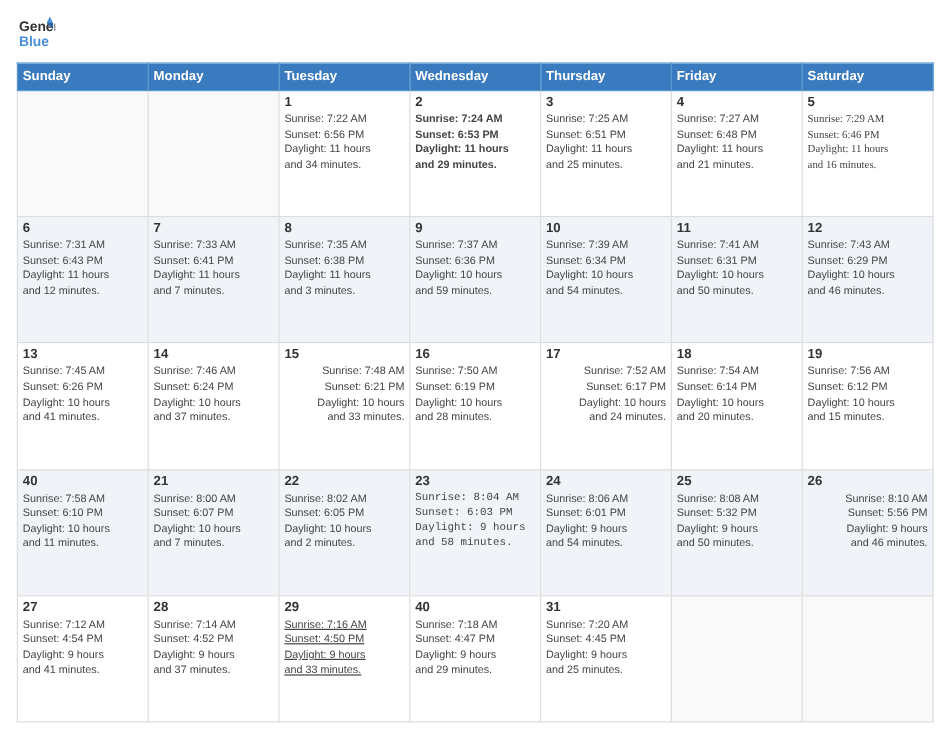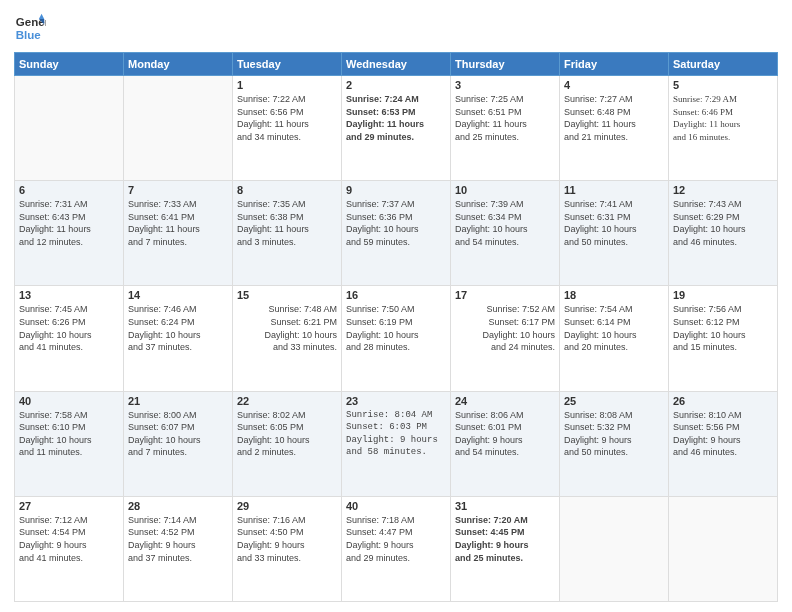--- a/index.html
+++ b/index.html
@@ -304,21 +304,21 @@
           </td>
           <td>
             <span class="day-number">25</span>
             <div class="day-info" style="white-space: pre-line;">Sunrise: 8:08 AM
 Sunset: 5:32 PM
 Daylight: 9 hours
 and 50 minutes.</div>
           </td>
           <td>
             <span class="day-number">26</span>
-            <div class="day-info" style="white-space: pre-line;">Sunrise: 8:10 AM
+            <div class="day-info" style="white-space: pre-line; text-align: right;">Sunrise: 8:10 AM
 Sunset: 5:56 PM
 Daylight: 9 hours
 and 46 minutes.</div>
           </td>
         </tr>
         <tr>
           <td>
             <span class="day-number">27</span>
             <div class="day-info" style="white-space: pre-line;">Sunrise: 7:12 AM
 Sunset: 4:54 PM
@@ -327,35 +327,35 @@
           </td>
           <td>
             <span class="day-number">28</span>
             <div class="day-info" style="white-space: pre-line;">Sunrise: 7:14 AM
 Sunset: 4:52 PM
 Daylight: 9 hours
 and 37 minutes.</div>
           </td>
           <td>
             <span class="day-number">29</span>
-            <div class="day-info" style="white-space: pre-line;">Sunrise: 7:16 AM
+            <div class="day-info" style="white-space: pre-line; text-decoration: underline;">Sunrise: 7:16 AM
 Sunset: 4:50 PM
 Daylight: 9 hours
 and 33 minutes.</div>
           </td>
           <td>
             <span class="day-number">40</span>
             <div class="day-info" style="white-space: pre-line;">Sunrise: 7:18 AM
 Sunset: 4:47 PM
 Daylight: 9 hours
 and 29 minutes.</div>
           </td>
           <td>
             <span class="day-number">31</span>
-            <div class="day-info" style="white-space: pre-line; font-weight: bold;">Sunrise: 7:20 AM
+            <div class="day-info" style="white-space: pre-line;">Sunrise: 7:20 AM
 Sunset: 4:45 PM
 Daylight: 9 hours
 and 25 minutes.</div>
           </td>
           <td class="empty"></td>
           <td class="empty"></td>
         </tr>
       </tbody>
   </table>
 </div>

